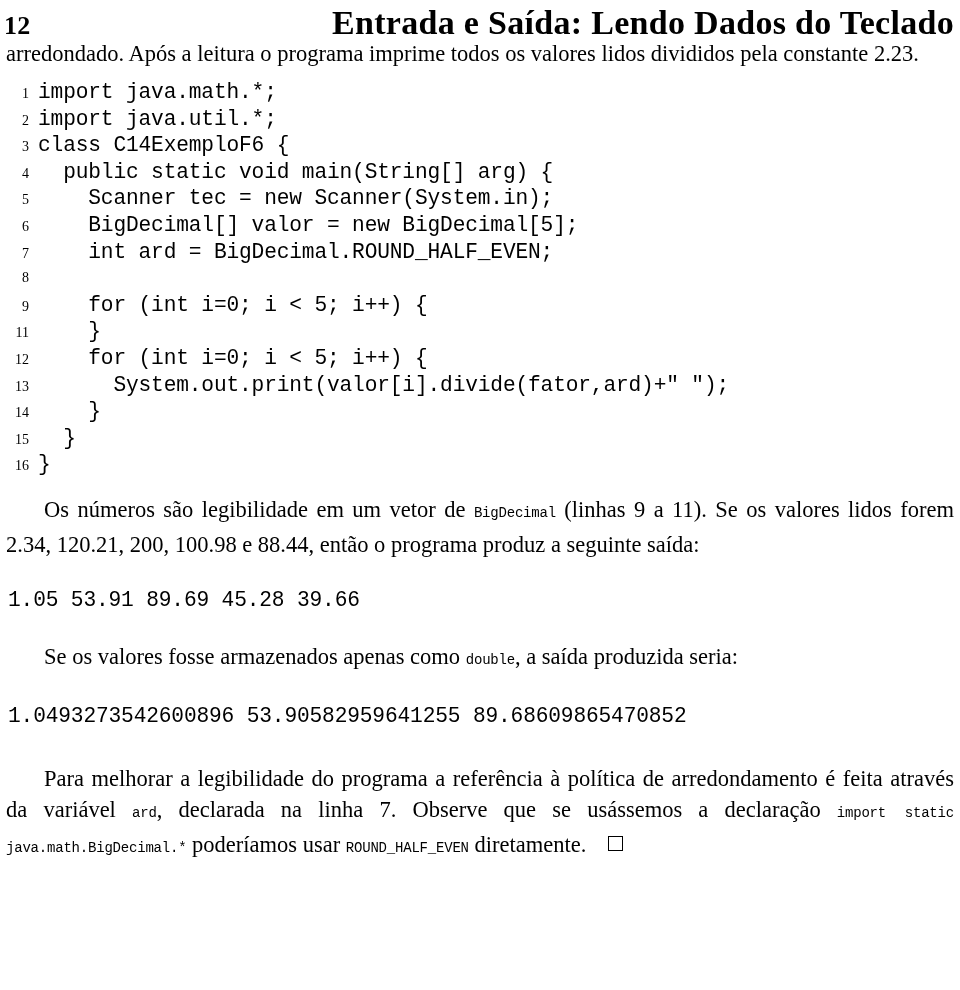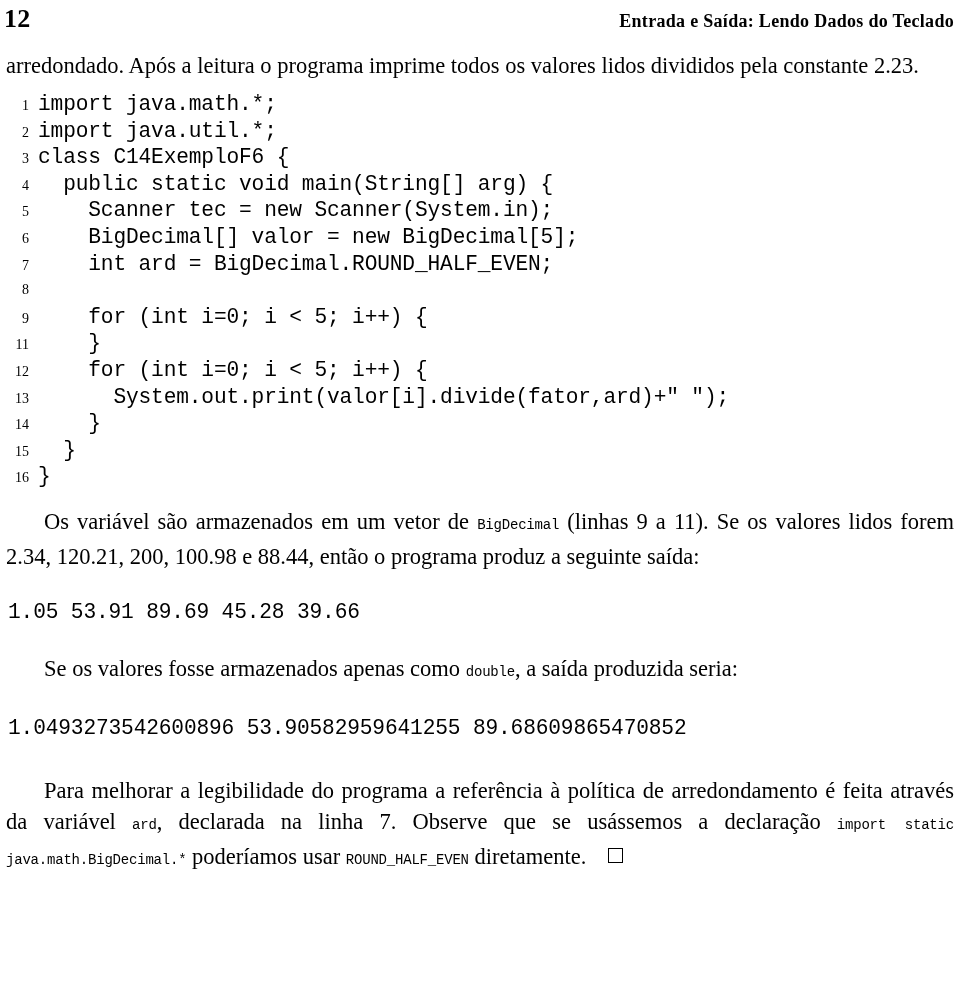--- a/index.html
+++ b/index.html
@@ -30,39 +30,39 @@
     justify-content: space-between;
     padding-top: 4px;
     height: 34px;
   }
   .header-pageno {
     font-size: 26px;
     font-weight: bold;
     letter-spacing: 0.2px;
   }
   .header-title {
-    font-size: 18px;
+    font-size: 34px;
     font-weight: bold;
     letter-spacing: 0.3px;
     padding-right: 2px;
   }
 
   
   .para {
     font-size: 22.5px;
     line-height: 31px;
     text-align: justify;
     text-justify: inter-word;
     margin: 0;
     padding: 0 2px 0 2px;
     -webkit-hyphens: none;
     hyphens: none;
   }
   .para.first {
-    margin-top: 12px;
+    margin-top: 0;
   }
   .para.indent {
     text-indent: 38px;
   }
   tt, .tt {
     font-family: "Liberation Mono", "DejaVu Sans Mono", monospace;
     font-size: 14px;
     letter-spacing: -0.2px;
   }
 
@@ -188,21 +188,21 @@
       <span class="codeline">  }</span>
     </div>
     <div class="code-row">
       <span class="lineno">16</span>
       <span class="codeline">}</span>
     </div>
   </div>
 
   <div class="gap-sm"></div>
 
-  <p class="para indent"><span>Os variável são armazenados em um vetor de </span><span class="tt">BigDecimal</span><span> (linhas 9 a 11). Se os valores lidos forem 2.34, 120.21, 200, 100.98 e 88.44, então o programa produz a seguinte saída:</span></p>
+  <p class="para indent"><span>Os números são legibilidade em um vetor de </span><span class="tt">BigDecimal</span><span> (linhas 9 a 11). Se os valores lidos forem 2.34, 120.21, 200, 100.98 e 88.44, então o programa produz a seguinte saída:</span></p>
 
   <div class="gap-md"></div>
 
   <div class="output-block">1.05 53.91 89.69 45.28 39.66</div>
 
   <div class="gap-md"></div>
 
   <p class="para indent"><span>Se os valores fosse armazenados apenas como </span><span class="tt">double</span><span>, a saída produzida seria:</span></p>
 
   <div class="gap-md"></div>

